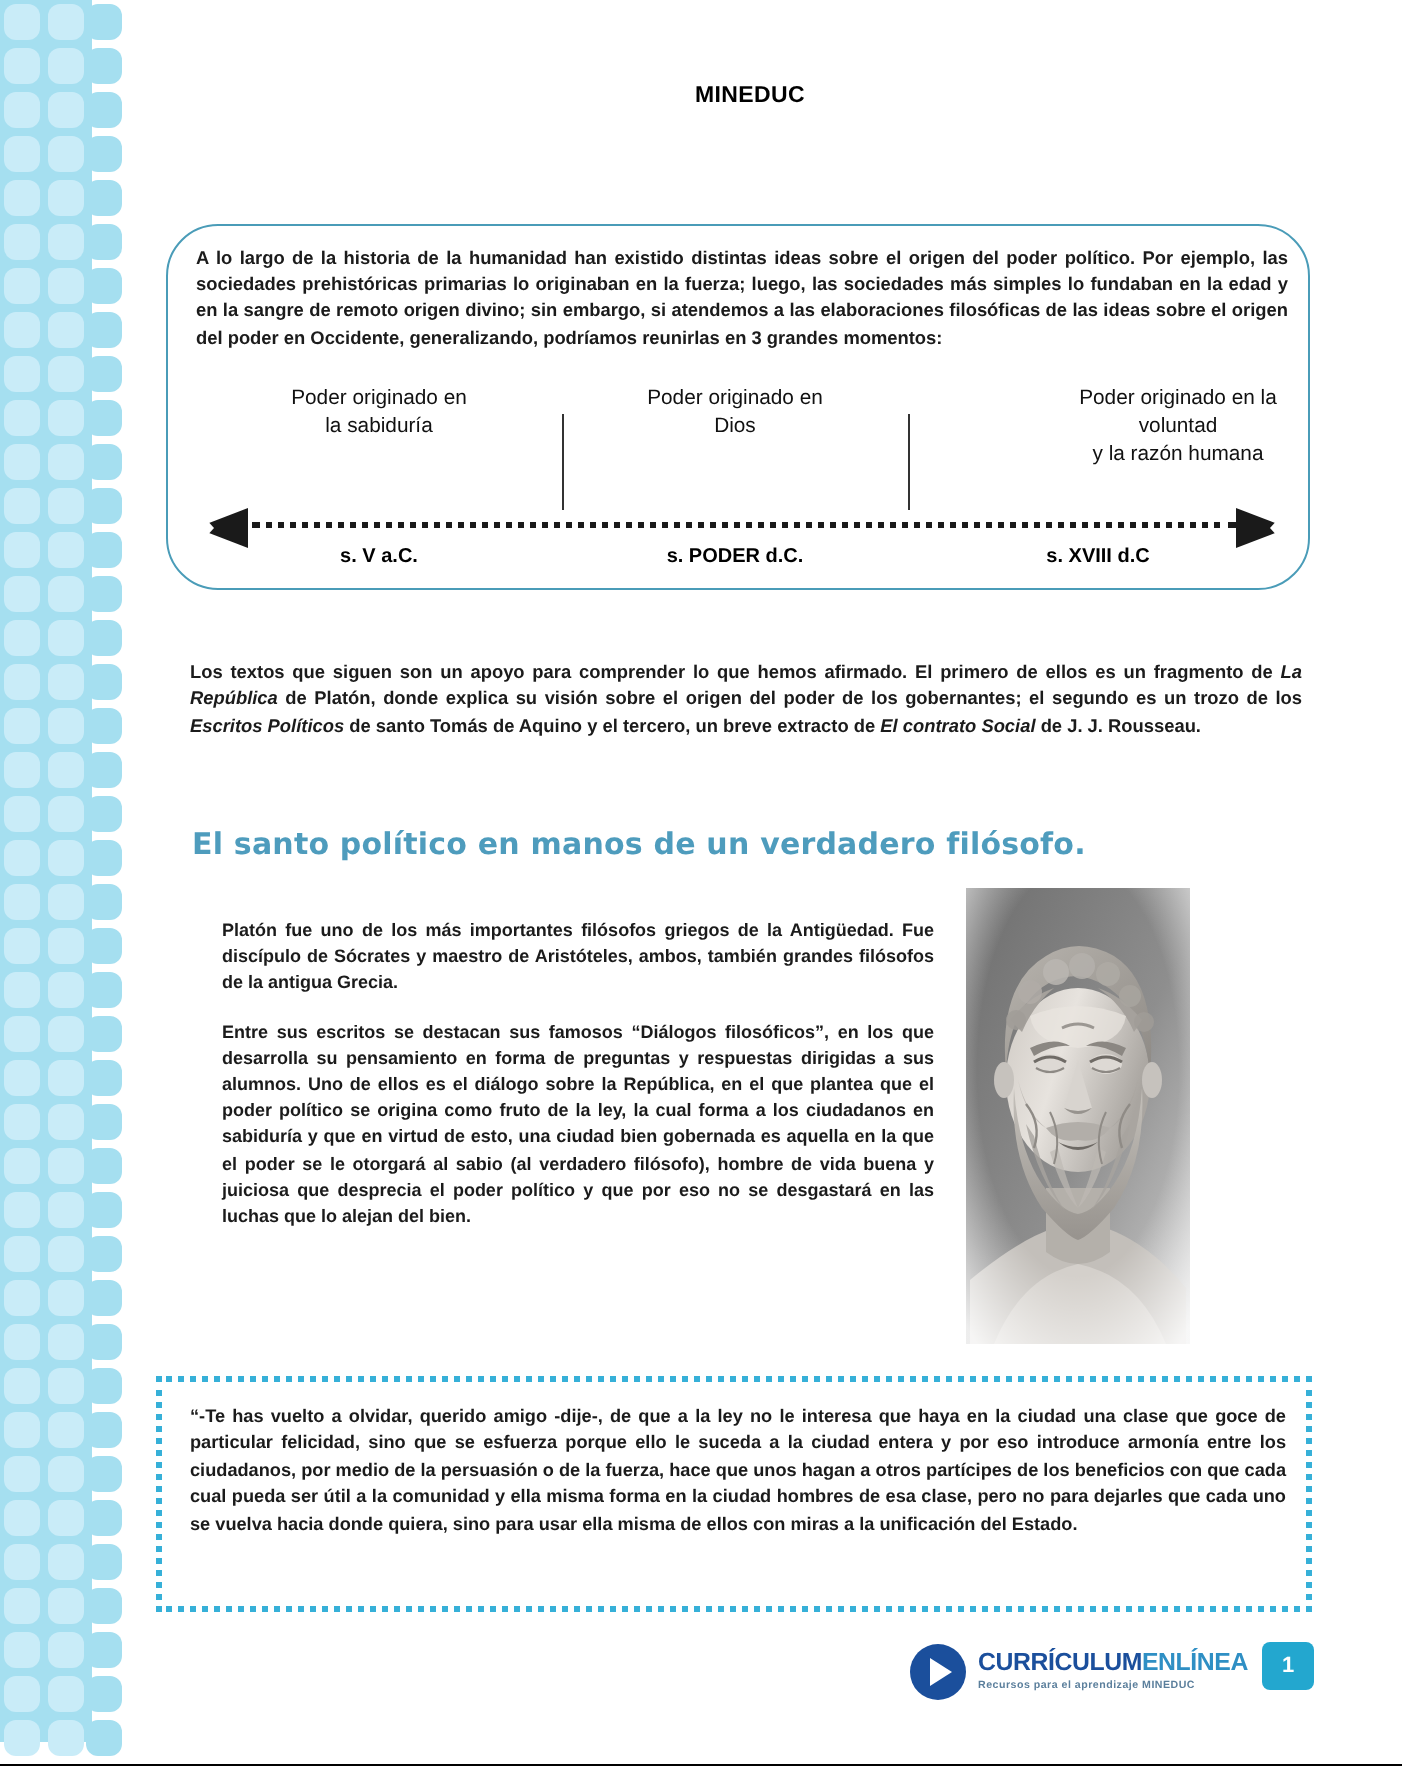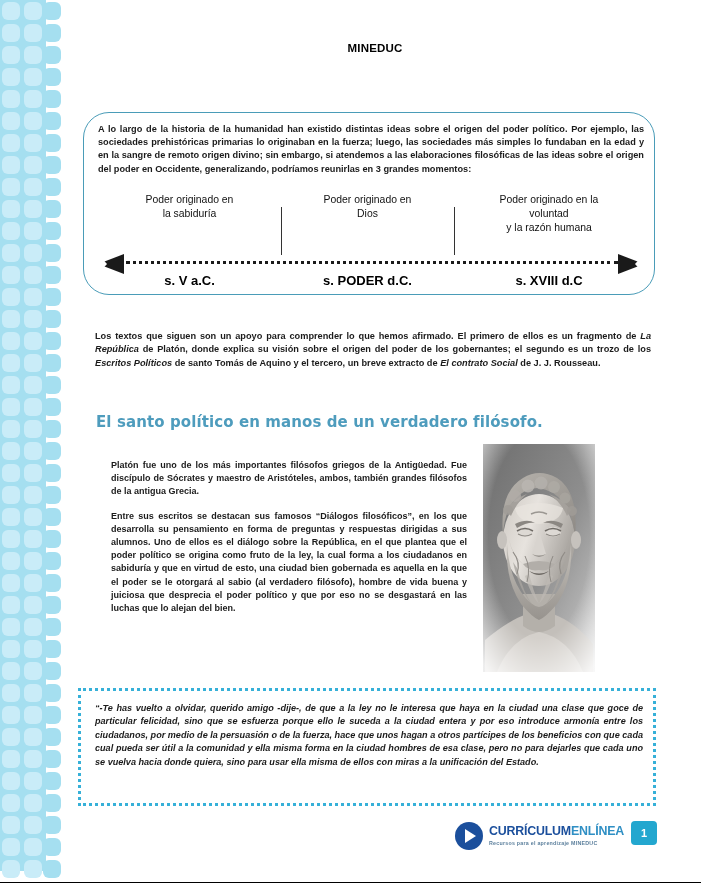--- a/index.html
+++ b/index.html
@@ -80,21 +80,21 @@
     border-right:26px solid #1a1a1a;
   }
   #tl-arrow-right{
     right:0;border-top:10px solid transparent;border-bottom:10px solid transparent;
     border-left:26px solid #1a1a1a;
   }
   .tl-notch{position:absolute;top:-1px;width:0;height:0;
     border-top:10px solid transparent;border-bottom:10px solid transparent;
     border-left:9px solid #ffffff;}
   #tl-labels{position:absolute;left:0;top:80px;width:546px;display:flex;}
-  .tl-lab{font-size:13px;font-weight:bold;text-align:center;color:#000;}
+  .tl-lab{font-size:10px;font-weight:bold;text-align:center;color:#000;}
 
   
   #para-intro{
     position:absolute;left:95px;top:330px;width:556px;
     font-size:9.2px;line-height:13.4px;font-weight:bold;text-align:justify;color:#1b1b1b;
   }
   #para-intro i{font-style:italic;}
 
   #section-title{
     position:absolute;left:96px;top:413px;width:520px;
@@ -115,21 +115,21 @@
   }
   #plato-figure svg{display:block;}
 
   
   #quote-box{
     position:absolute;left:78px;top:688px;width:578px;height:118px;
     border:3px dotted #36b0d8;box-sizing:border-box;background:#fff;
   }
   #quote-text{
     position:absolute;left:14px;top:11px;width:548px;
-    font-size:9.1px;line-height:13.4px;font-weight:bold;text-align:justify;color:#1b1b1b;font-style:italic;
+    font-size:9.1px;line-height:13.4px;font-weight:bold;text-align:justify;color:#1b1b1b;
   }
 
   
   #footer{
     position:absolute;left:455px;top:820px;width:215px;height:34px;
   }
   #logo-mark{
     position:absolute;left:0;top:2px;width:28px;height:28px;border-radius:50%;
     background:#1b4f9c;
   }
@@ -288,21 +288,21 @@
   <div id="intro-text">A lo largo de la historia de la humanidad han existido distintas ideas sobre el origen del poder político.  Por ejemplo, las sociedades prehistóricas primarias lo originaban en la fuerza; luego, las sociedades más simples lo fundaban en la edad y en la sangre de remoto origen divino; sin embargo, si atendemos a las elaboraciones filosóficas de las ideas sobre el origen del poder en Occidente, generalizando, podríamos reunirlas en 3 grandes momentos:</div>
 
   <div id="timeline">
     <div id="tl-cols">
       <div class="tl-col" style="width:183px;">
         <div class="cap">Poder originado en<br>la sabiduría</div>
       </div>
       <div class="tl-col" style="width:173px;">
         <div class="cap">Poder originado en<br>Dios</div>
       </div>
-      <div class="tl-col" style="width:190px;">
+      <div class="tl-col" style="width:190px;margin-left:40px;">
         <div class="cap">Poder originado en la<br>voluntad<br>y la razón humana</div>
       </div>
       <div class="tl-sep" style="left:183px;"></div>
       <div class="tl-sep" style="left:356px;"></div>
     </div>
 
     <div id="tl-axis">
       <div id="tl-line"></div>
       <div class="tl-arrow" id="tl-arrow-left"></div>
       <div class="tl-notch" style="left:0px;"></div>

